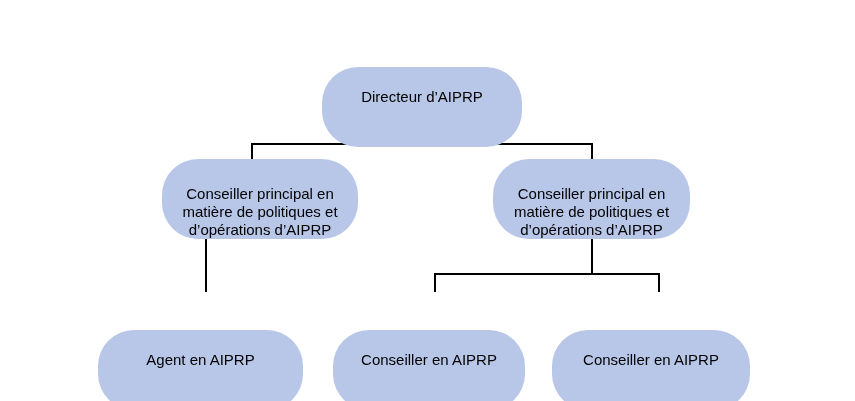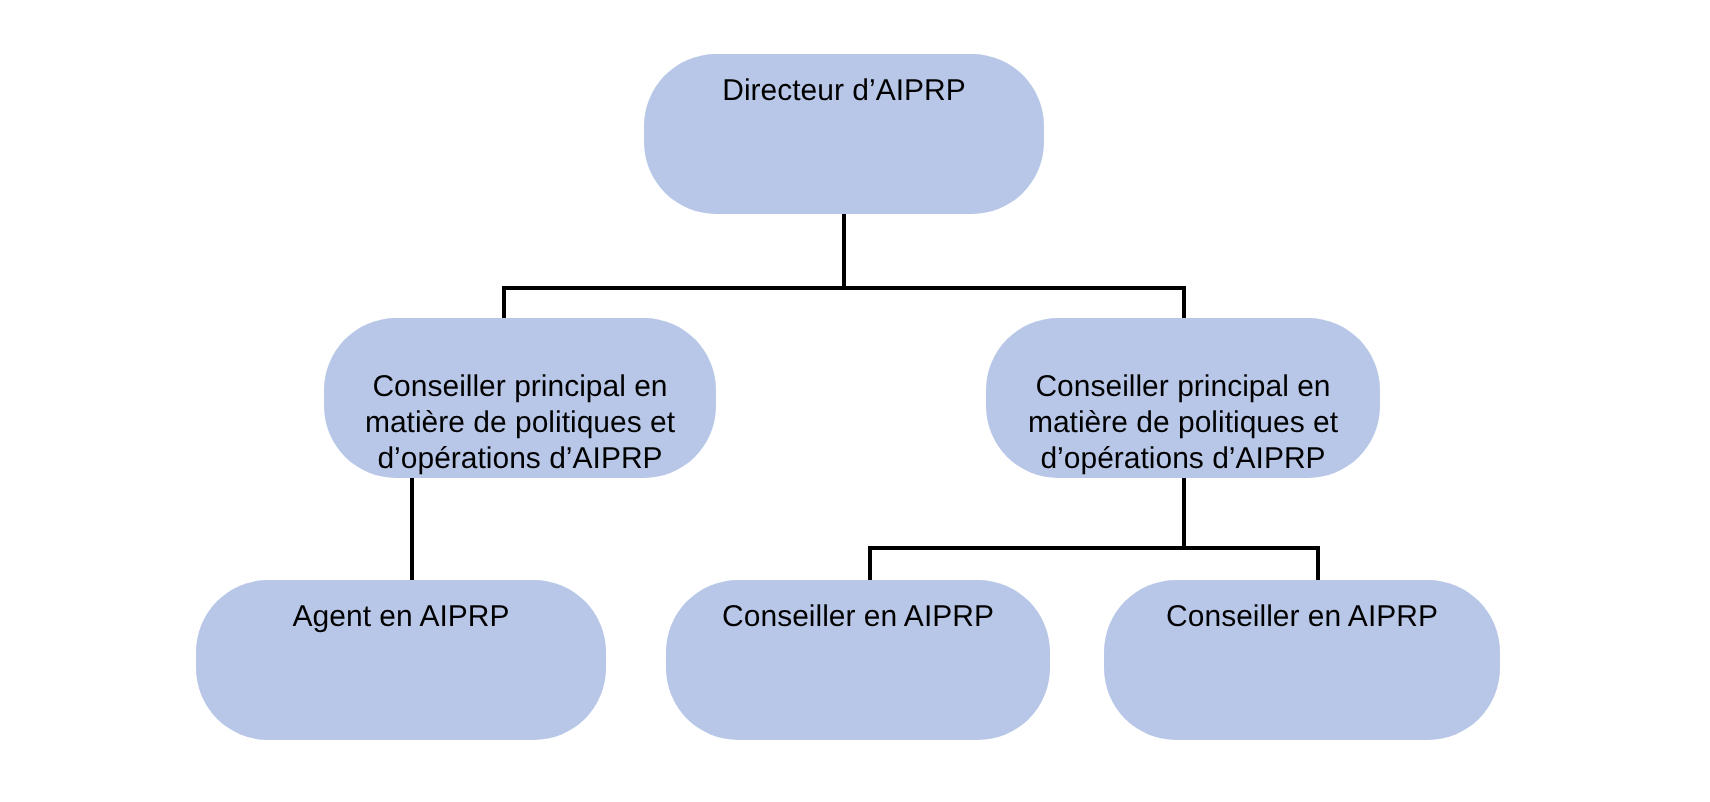--- a/index.html
+++ b/index.html
@@ -23,21 +23,21 @@
     background: var(--node-fill);
     border-radius: 36px;
     display: flex;
     flex-direction: column;
     align-items: center;
     text-align: center;
     color: var(--text);
     font-size: 15px;
     line-height: 18px;
   }
-  .node.single { padding-top: 10px; }
+  .node.single { padding-top: 21px; margin-top: 40px; }
   .node.multi { justify-content: flex-end; }
   .edge {
     position: absolute;
     background: var(--connector);
   }
   
   .n-director        { left: 322px; top: 27px;  width: 200px; height: 80px; }
   .n-principal-left  { left: 162px; top: 159px; width: 196px; height: 80px; }
   .n-principal-right { left: 493px; top: 159px; width: 197px; height: 80px; }
   .n-agent           { left: 98px;  top: 290px; width: 205px; height: 80px; }

